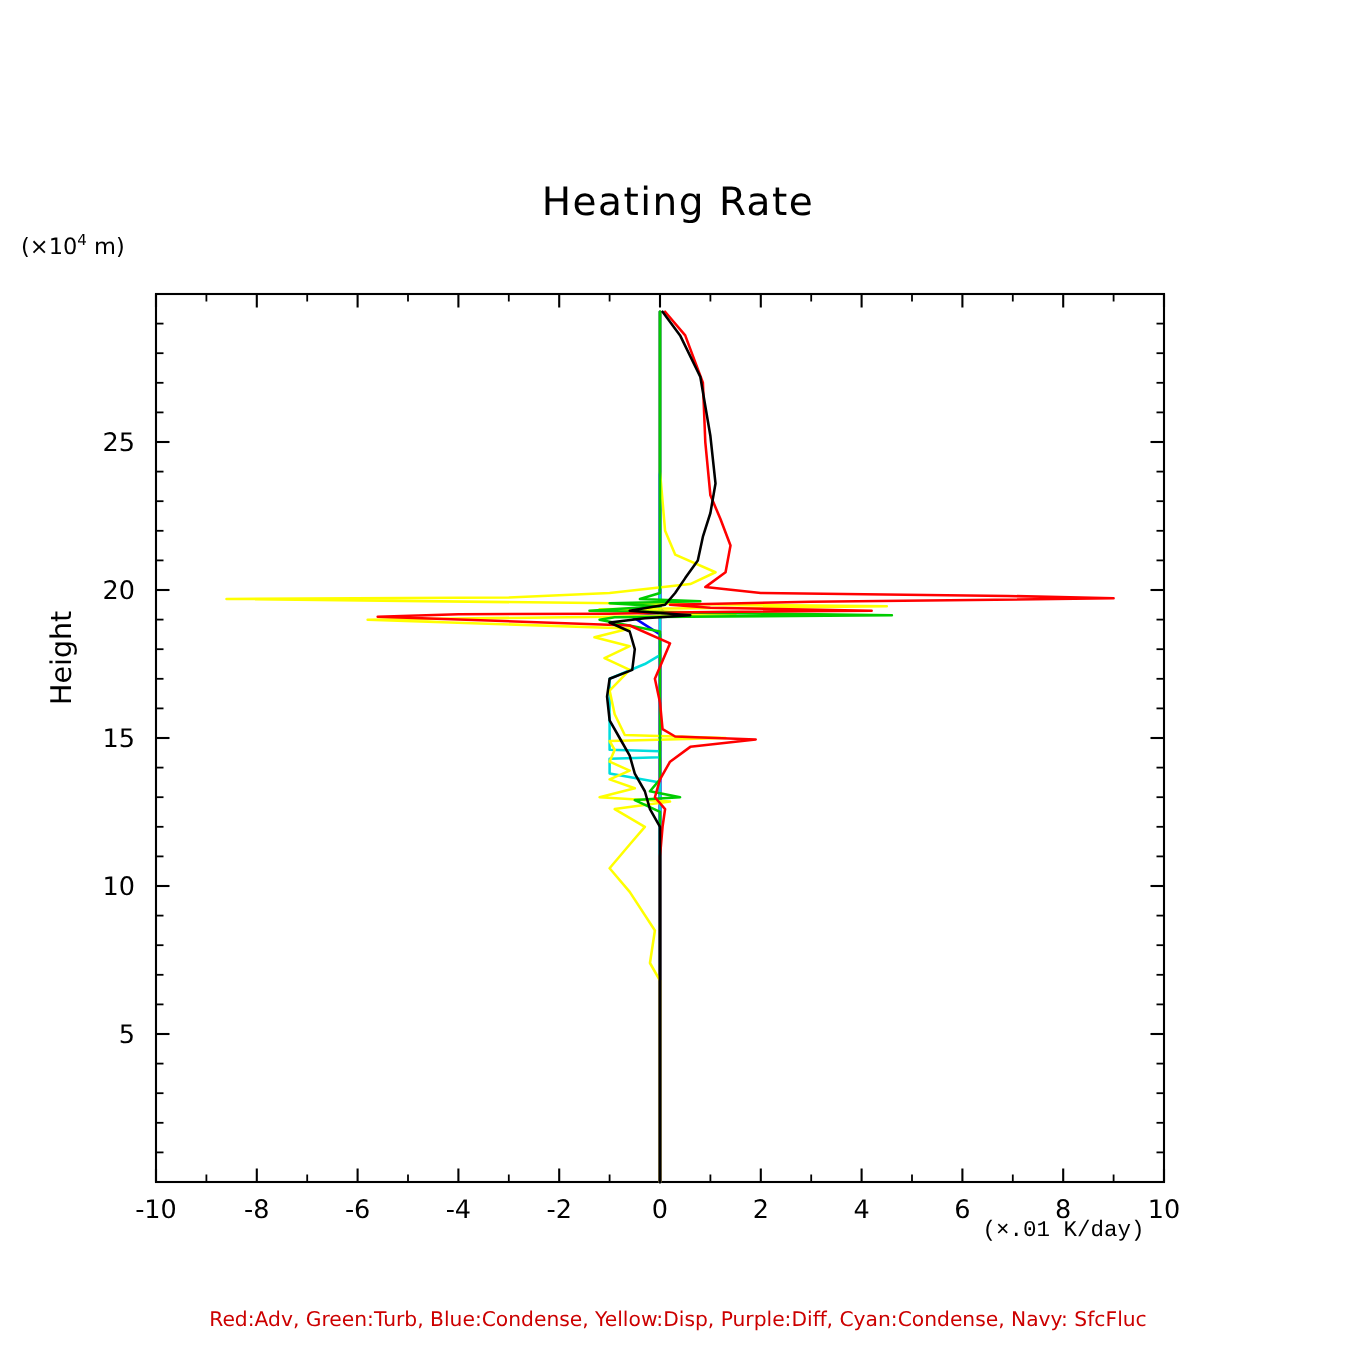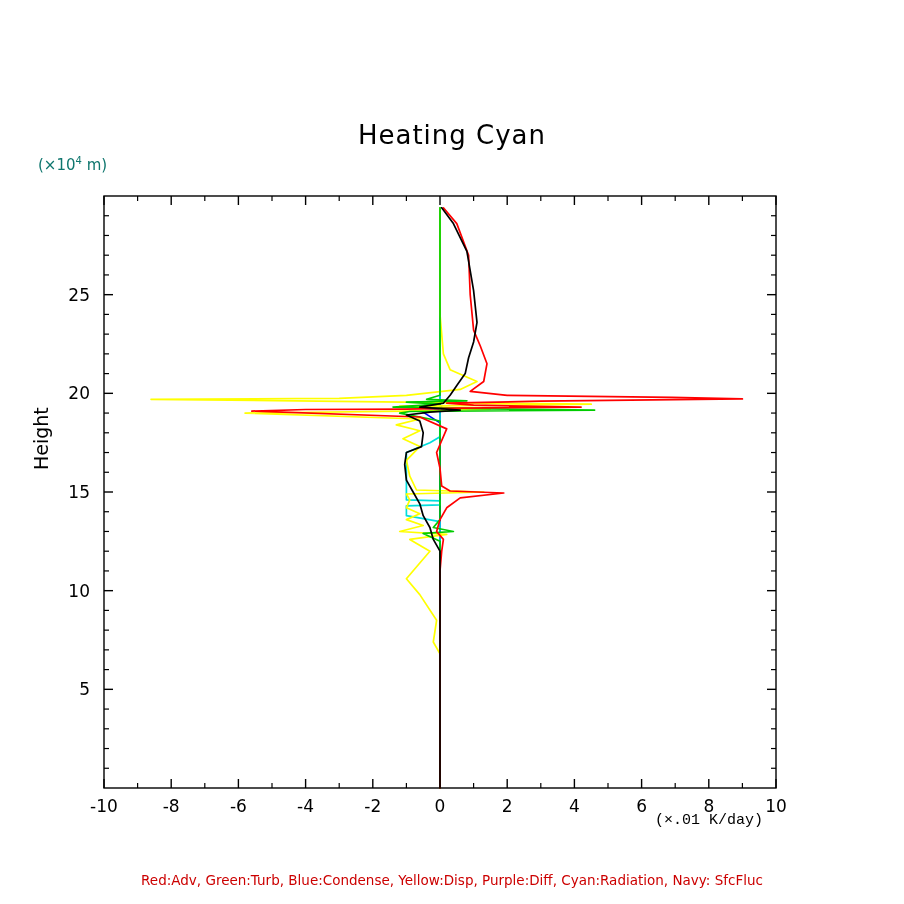--- a/index.html
+++ b/index.html
@@ -3,21 +3,21 @@
 <meta charset="utf-8">
 <style>
   html,body{margin:0;padding:0;background:#ffffff;}
   body{width:904px;height:904px;font-family:"DejaVu Sans",sans-serif;overflow:hidden;}
   #root{position:relative;width:904px;height:904px;}
   .title{
     position:absolute;left:0;top:120px;width:904px;text-align:center;
     font-size:26px;color:#000;letter-spacing:1px;
   }
   .unit-top{
-    position:absolute;left:14px;top:155px;font-size:15px;color:#0f766e;margin-left:24px;
+    position:absolute;left:14px;top:155px;font-size:15px;color:#000000;
   }
   .unit-top sup{font-size:10px;vertical-align:super;}
   .unit-bottom{
     position:absolute;left:655px;top:812px;font-size:15px;color:#000;font-family:Liberation Mono, monospace;
   }
   .ylabel{
     position:absolute;left:30px;top:470px;font-size:19px;color:#000;
     transform:rotate(-90deg);transform-origin:left top;white-space:nowrap;
   }
   .caption{
@@ -25,21 +25,21 @@
     font-size:13.5px;color:#cc0000;
   }
   .plot-svg{position:absolute;left:0;top:0;}
   .tick-label{font-size:17px;fill:#000;font-family:"DejaVu Sans",sans-serif;}
 </style>
 </head>
 <body>
 
 <div id="root">
 
-  <div class="title">Heating Cyan</div>
+  <div class="title">Heating Rate</div>
 
   <div class="unit-top">(×10<sup>4</sup> m)</div>
 
   <div class="ylabel">Height</div>
 
   <svg class="plot-svg" id="plot" width="904" height="904">
       <rect x="104" y="196" width="672" height="592" fill="none" stroke="#000000" stroke-width="1.4"></rect>
       <line x1="104" y1="788" x2="104" y2="779" stroke="#000000" stroke-width="1.4"></line>
       <line x1="104" y1="196" x2="104" y2="205" stroke="#000000" stroke-width="1.4"></line>
       <text x="104" y="812" text-anchor="middle" class="tick-label">-10</text>
@@ -161,15 +161,15 @@
       <polyline points="440.0,788.0 440.0,551.2 440.0,472.3 440.0,422.9 421.5,411.1 443.4,409.1 440.0,405.2 440.0,393.3 440.0,294.7 440.0,207.8" fill="none" stroke="#0000ff" stroke-width="1.7" stroke-linejoin="round" stroke-linecap="round"></polyline>
       <polyline points="440.0,788.0 440.0,521.6 406.4,515.7 406.4,505.8 440.0,504.8 440.0,500.9 406.4,499.9 406.4,452.5 429.9,442.7 440.0,436.7 440.0,421.0 440.0,410.1 440.0,401.2 440.0,353.9 440.0,207.8" fill="none" stroke="#00dddd" stroke-width="1.7" stroke-linejoin="round" stroke-linecap="round"></polyline>
       <polyline points="440.0,788.0 440.0,653.8 433.3,642.0 436.6,620.3 419.8,594.6 406.4,578.8 419.8,563.0 429.9,551.2 409.8,539.4 446.7,534.4 399.7,531.5 423.2,525.5 406.4,519.6 419.8,513.7 406.4,507.8 409.8,499.9 406.4,494.0 483.7,492.0 416.5,490.0 409.8,476.2 406.4,460.4 419.8,446.6 403.0,438.7 419.8,430.8 396.3,424.9 419.8,419.0 245.1,413.1 406.4,411.1 490.4,409.1 399.7,406.2 591.2,404.2 151.0,399.3 339.2,398.3 406.4,395.3 460.2,389.4 477.0,381.5 450.1,369.7 443.4,353.9 440.0,314.4 440.0,255.2 440.0,207.8" fill="none" stroke="#ffff00" stroke-width="1.7" stroke-linejoin="round" stroke-linecap="round"></polyline>
       <polyline points="440.0,788.0 440.0,561.1 440.0,541.3 423.2,533.4 453.4,531.5 433.3,527.5 440.0,519.6 440.0,503.8 440.0,488.1 440.0,442.7 440.0,421.0 399.7,413.1 409.8,411.5 594.6,410.1 473.6,408.7 393.0,407.1 440.0,404.2 406.4,402.2 466.9,400.8 426.6,399.3 440.0,395.3 440.0,373.6 440.0,294.7 440.0,207.8" fill="none" stroke="#00cc00" stroke-width="1.7" stroke-linejoin="round" stroke-linecap="round"></polyline>
       <polyline points="440.0,788.0 440.0,649.9 440.0,570.9 441.7,551.2 443.4,539.4 436.6,531.5 440.0,519.6 446.7,507.8 460.2,497.9 503.8,493.0 450.1,491.0 441.7,486.1 440.0,468.3 436.6,452.5 446.7,428.9 419.8,417.0 251.8,411.1 305.6,409.5 406.4,409.1 460.2,408.1 581.1,407.1 473.6,405.2 446.7,403.2 540.8,401.2 742.4,398.9 671.8,397.3 507.2,395.3 470.2,391.4 483.7,381.5 487.0,363.7 480.3,346.0 473.6,330.2 470.2,294.7 468.6,255.2 456.8,223.6 443.4,207.8" fill="none" stroke="#ff0000" stroke-width="1.7" stroke-linejoin="round" stroke-linecap="round"></polyline>
       <polyline points="440.0,788.0 440.0,570.9 440.0,551.2 433.3,539.4 429.9,527.5 423.2,515.7 419.8,503.8 413.1,492.0 406.4,480.2 404.7,464.4 406.4,452.5 421.5,446.6 423.2,432.8 419.8,421.0 406.4,415.0 429.9,412.1 460.2,410.1 419.8,407.1 443.4,403.2 450.1,395.3 456.8,385.4 465.2,373.6 468.6,357.8 473.6,342.0 477.0,322.3 473.6,290.7 466.9,251.3 453.4,223.6 441.7,207.8" fill="none" stroke="#000000" stroke-width="1.7" stroke-linejoin="round" stroke-linecap="round"></polyline>
     </svg>
 
   <div class="unit-bottom">(×.01 K/day)</div>
 
-  <div class="caption">Red:Adv, Green:Turb, Blue:Condense, Yellow:Disp, Purple:Diff, Cyan:Radiation, Navy: SfcFluc</div>
+  <div class="caption">Red:Adv, Green:Turb, Blue:Condense, Yellow:Disp, Purple:Diff, Cyan:Condense, Navy: SfcFluc</div>
 
 </div>
 
 </body></html>

